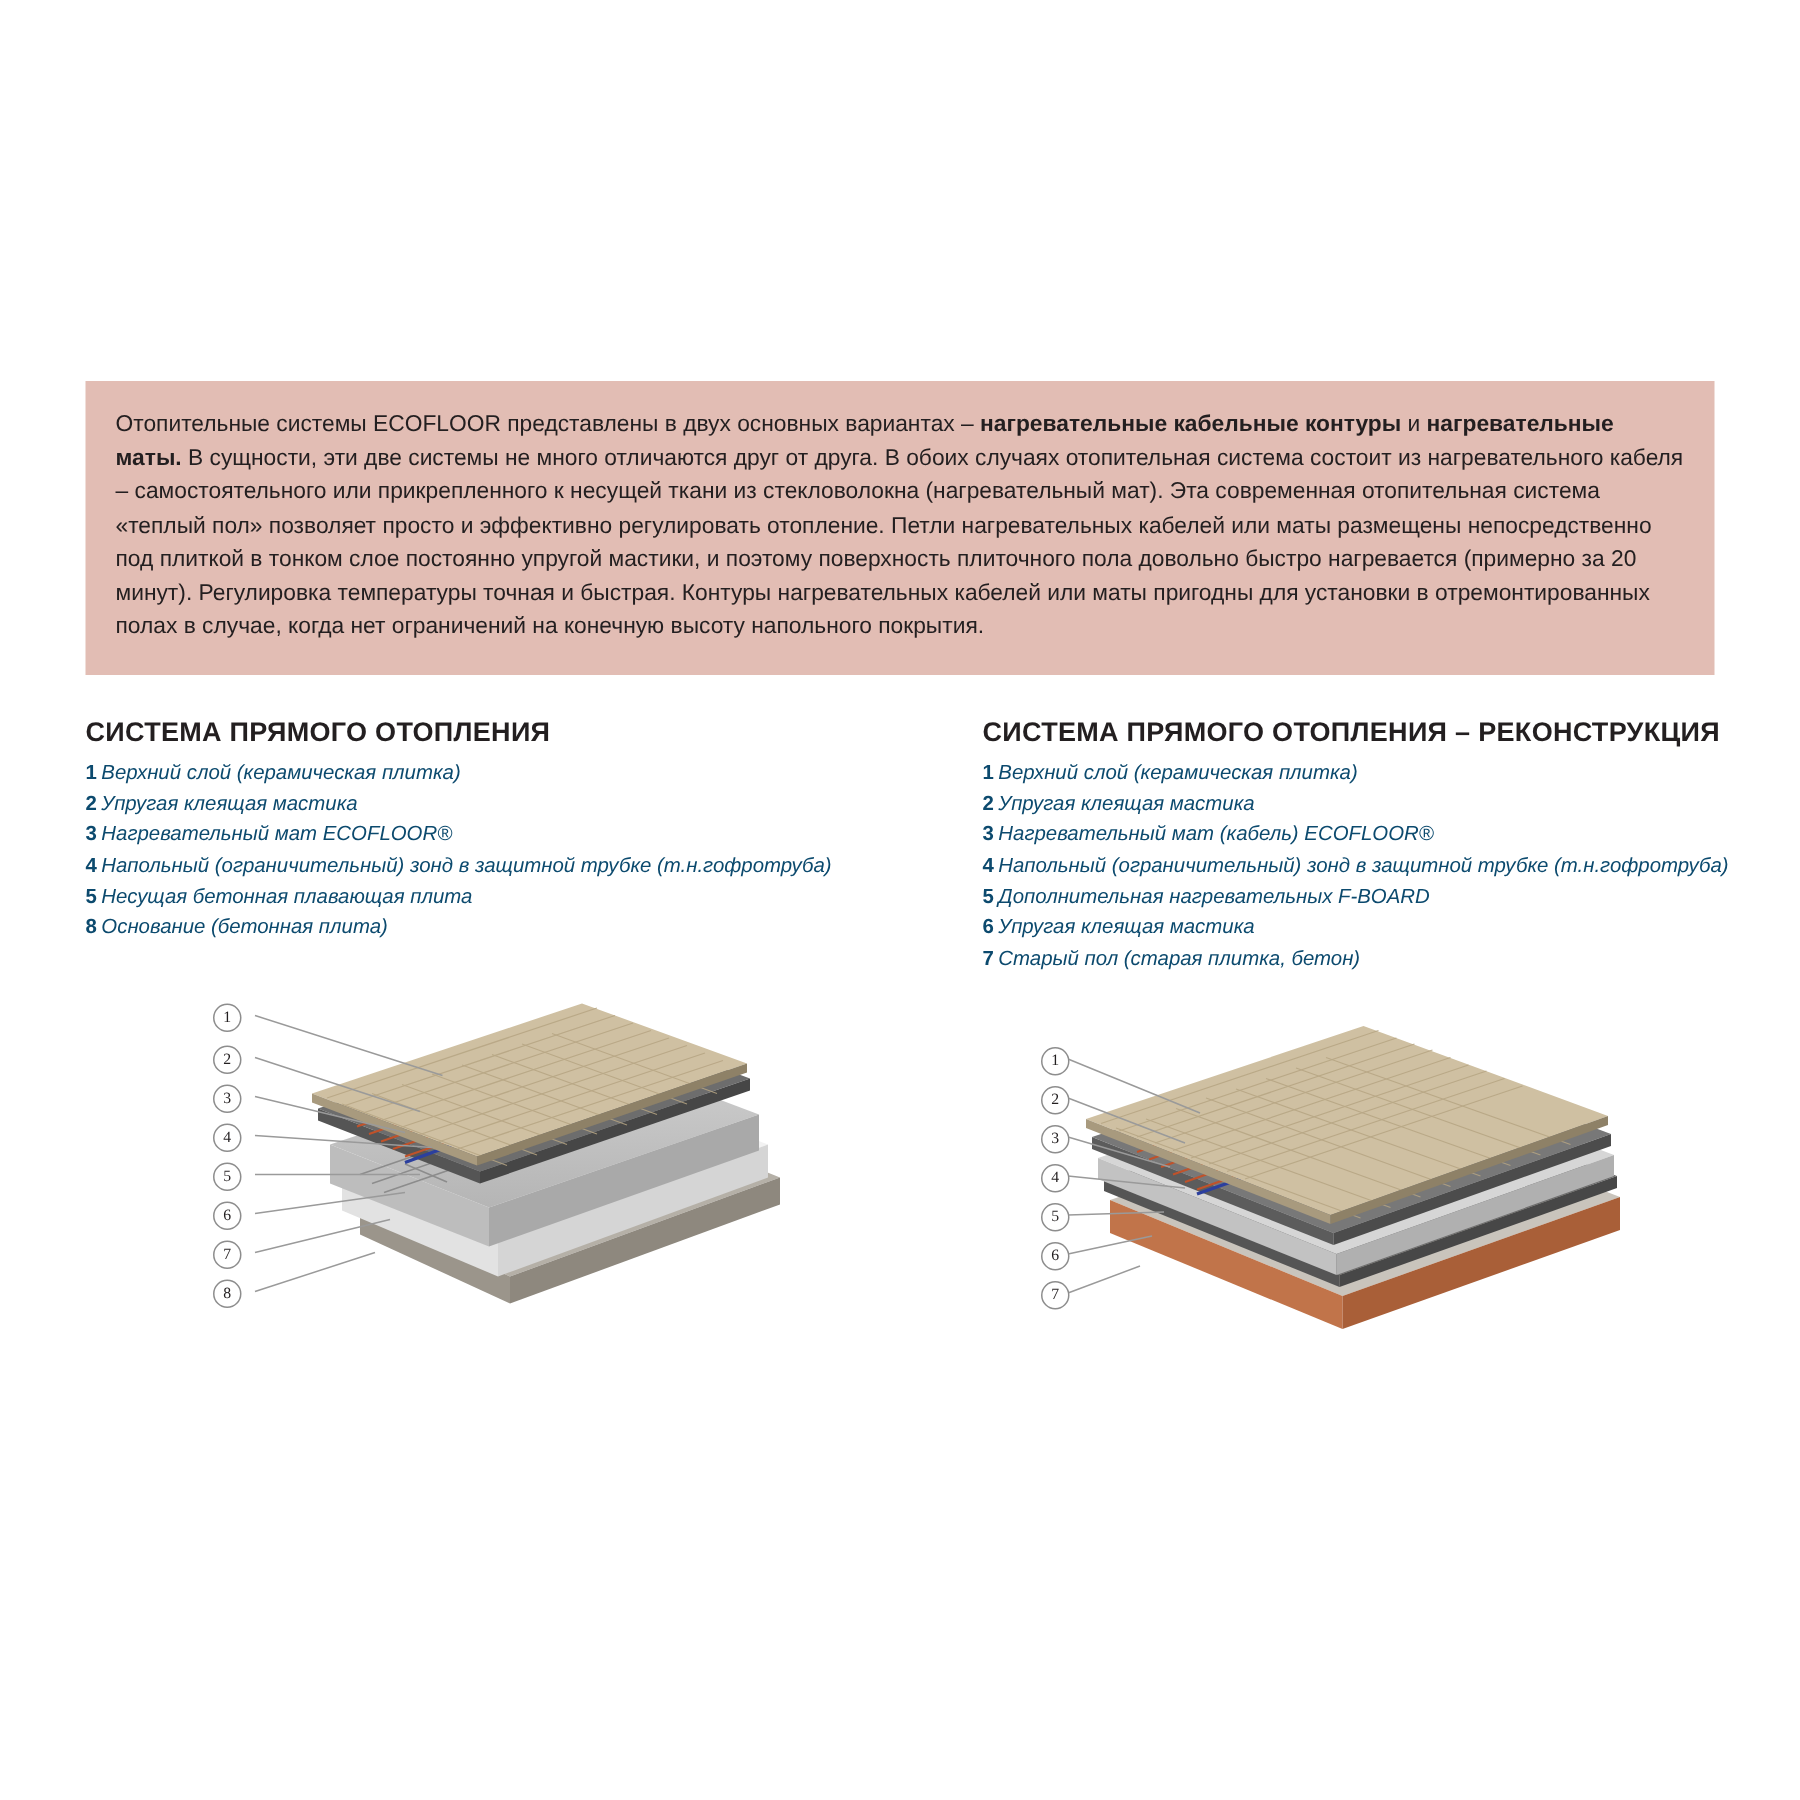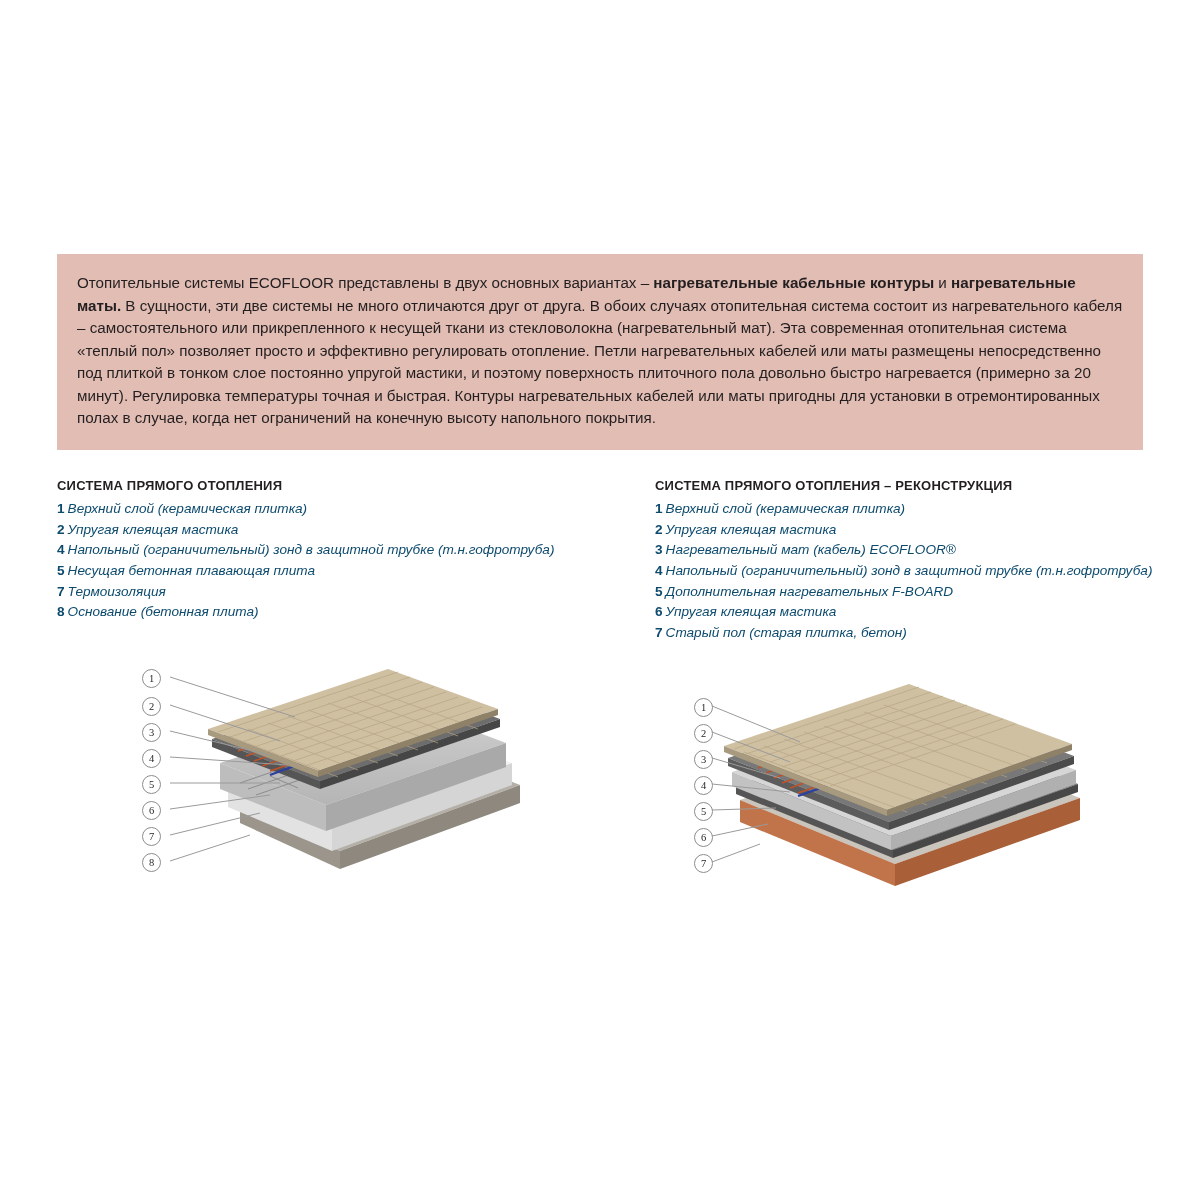--- a/index.html
+++ b/index.html
@@ -43,21 +43,21 @@
 
   
   .col {
     position: absolute;
     top: 478px;
   }
   .col-left { left: 57px; width: 540px; }
   .col-right { left: 608px; width: 560px; margin-left: 47px; }
 
   .col-title {
-    font-size: 13px;
+    font-size: 18px;
     font-weight: bold;
     letter-spacing: .2px;
     margin: 0 0 6px 0;
     color: #231f20;
   }
   ul.legend {
     list-style: none;
     margin: 0;
     padding: 0;
   }
@@ -110,23 +110,23 @@
 
   <div class="intro">
     <p id="intro-para"><span>Отопительные системы ECOFLOOR представлены в двух основных вариантах – </span><b>нагревательные кабельные контуры</b><span> и </span><b>нагревательные маты.</b><span> В сущности, эти две системы не много отличаются друг от друга. В обоих случаях отопительная система состоит из нагревательного кабеля – самостоятельного или прикрепленного к несущей ткани из стекловолокна (нагревательный мат). Эта современная отопительная система «теплый пол» позволяет просто и эффективно регулировать отопление. Петли нагревательных кабелей или маты размещены непосредственно под плиткой в тонком слое постоянно упругой мастики, и поэтому поверхность плиточного пола довольно быстро нагревается (примерно за 20 минут). Регулировка температуры точная и быстрая. Контуры нагревательных кабелей или маты пригодны для установки в отремонтированных полах в случае, когда нет ограничений на конечную высоту напольного покрытия.</span></p>
   </div>
 
   <div class="col col-left">
     <div class="col-title">СИСТЕМА ПРЯМОГО ОТОПЛЕНИЯ</div>
     <ul class="legend">
       <li><span class="num">1</span><span>Верхний слой (керамическая плитка)</span></li>
       <li><span class="num">2</span><span>Упругая клеящая мастика</span></li>
+      <li><span class="num">3</span><span>Нагревательный мат ECOFLOOR®</span></li>
       <li><span class="num">4</span><span>Напольный (ограничительный) зонд в защитной трубке (т.н.гофротруба)</span></li>
       <li><span class="num">5</span><span>Несущая бетонная плавающая плита</span></li>
-      <li><span class="num">7</span><span>Термоизоляция</span></li>
       <li><span class="num">8</span><span>Основание (бетонная плита)</span></li>
     </ul>
   </div>
 
   <div class="col col-right">
     <div class="col-title">СИСТЕМА ПРЯМОГО ОТОПЛЕНИЯ – РЕКОНСТРУКЦИЯ</div>
     <ul class="legend">
       <li><span class="num">1</span><span>Верхний слой (керамическая плитка)</span></li>
       <li><span class="num">2</span><span>Упругая клеящая мастика</span></li>
       <li><span class="num">3</span><span>Нагревательный мат (кабель) ECOFLOOR®</span></li>

